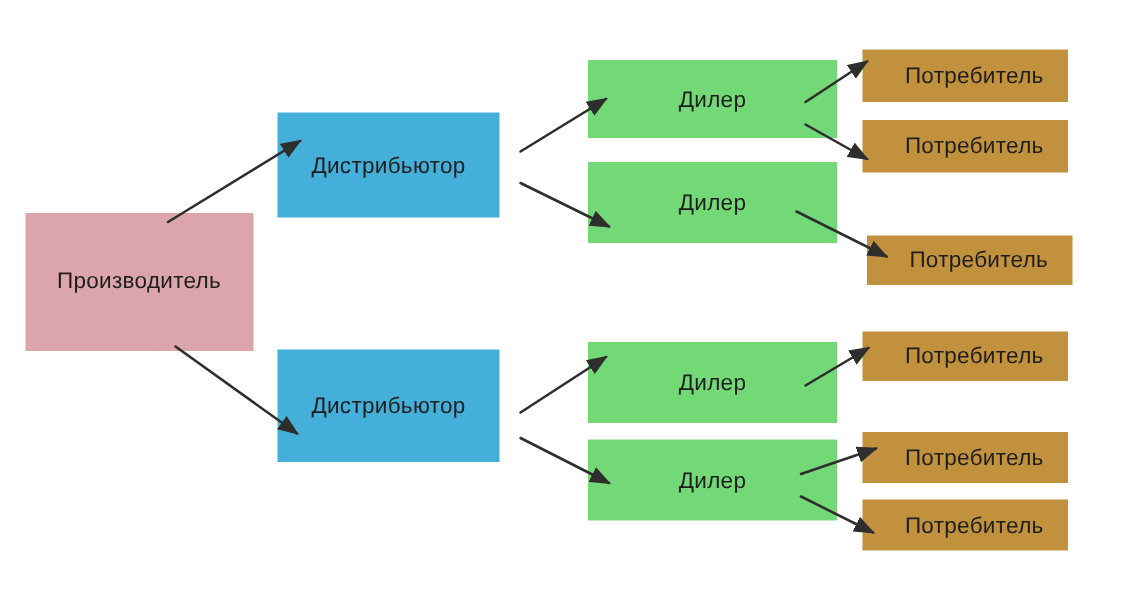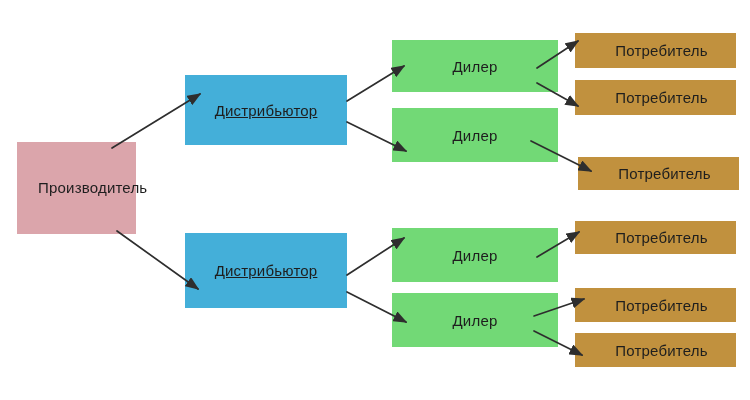--- a/index.html
+++ b/index.html
@@ -13,36 +13,36 @@
   .node{
     position:absolute;
     display:flex;align-items:center;justify-content:center;
     color:#1e1e1e;
     font-size:15px;
     letter-spacing:0.2px;
     box-sizing:border-box;
     text-align:center;
   }
   .producer{
-    left:17px;top:142px;width:119px;height:92px;
+    left:17px;top:142px;width:152px;height:92px;
     background:#dba5ab;
     justify-content:flex-start;
     padding-left:21px;
     text-align:left;
     line-height:22px;
   }
-  .distributor{background:#44afd9;width:162px;left:185px;text-decoration:underline;}
+  .distributor{background:#44afd9;width:148px;left:185px;}
   .distributor1{top:75px;height:70px;}
   .distributor2{top:233px;height:75px;}
   .dealer{background:#72d976;width:166px;left:392px;}
   .dealer1{top:40px;height:52px;}
   .dealer2{top:108px;height:54px;}
   .dealer3{top:228px;height:54px;}
   .dealer4{top:293px;height:54px;}
-  .consumer{background:#c1913e;width:161px;left:575px;height:35px;padding-left:12px;}
+  .consumer{background:#c1913e;width:137px;left:575px;height:35px;padding-left:12px;}
   .consumer1{top:33px;}
   .consumer2{top:80px;}
   .consumer3{left:578px;top:157px;height:33px;}
   .consumer4{top:221px;height:33px;}
   .consumer5{top:288px;height:34px;}
   .consumer6{top:333px;height:34px;}
   .arrows{
     position:absolute;left:0;top:0;width:750px;height:400px;
     pointer-events:none;
   }

